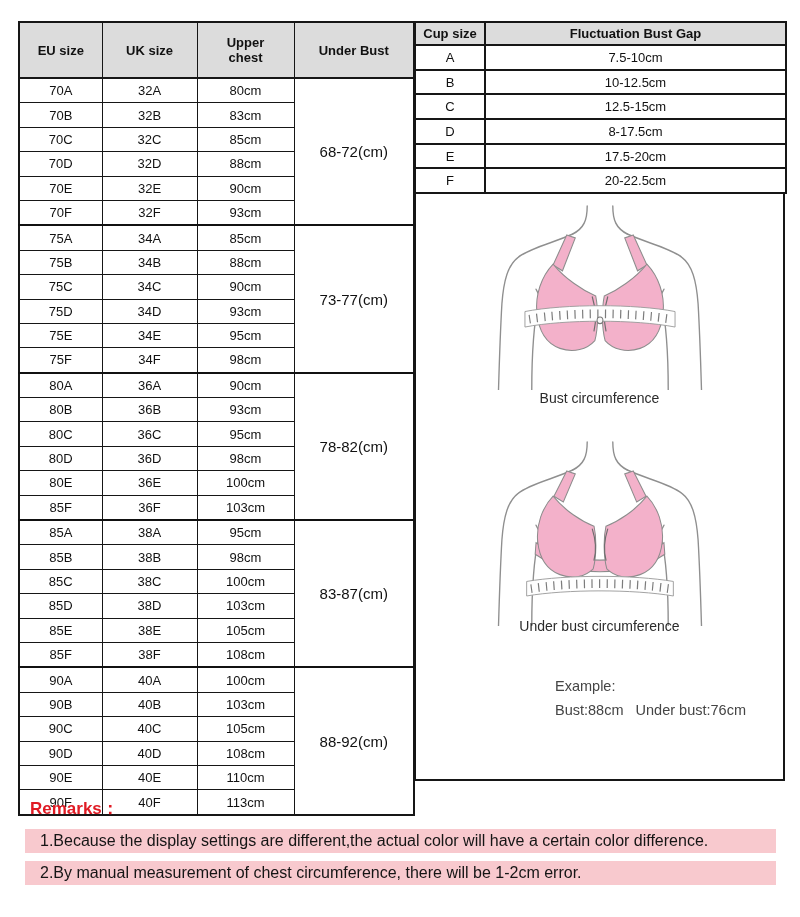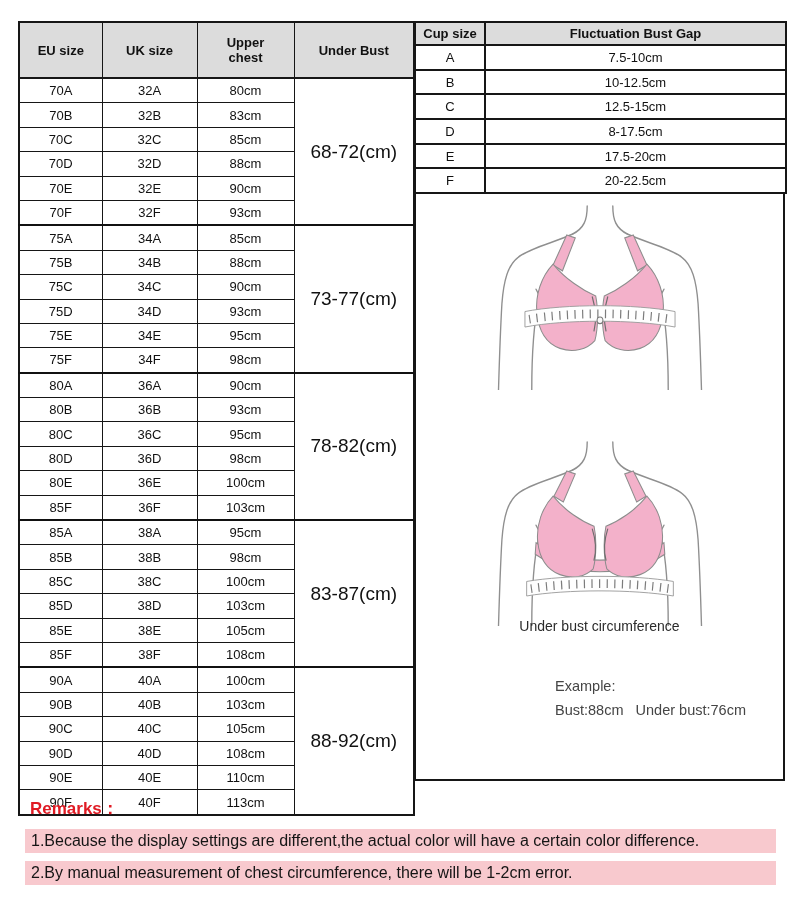--- a/index.html
+++ b/index.html
@@ -19,21 +19,21 @@
   .size-table th {
     background: #dcdcdc; font-weight: bold;
     border: 1px solid #161616; border-bottom: 2px solid #161616;
     height: 21px; text-align: center; padding: 12px; font-size: 13px;
   }
   .size-table td {
     border: 1px solid #161616; height: 23.4px;
     text-align: center; padding: 0;
   }
   .size-table tr.group-start td { border-top: 2px solid #111; }
-  .size-table td.merged { font-size: 19px; }
+  .size-table td.merged { font-size: 15px; }
   
   .right-col {
     position: absolute; left: 414px; top: 21px; bottom: 136px;
     width: 371px; display: flex; flex-direction: column;
   }
   .cup-table {
     border-collapse: collapse; table-layout: fixed; width: 371px;
     border: 2px solid #161616; font-size: 13px; flex: none;
   }
   .cup-table th {
@@ -62,21 +62,21 @@
   }
   .example div { white-space: pre; margin-left: 25px; }
   
   .remarks-title {
     position: absolute; left: 30px; top: 797px;
     color: #e01b24; font-weight: bold; font-size: 17px;
   }
   .remark-item {
     position: absolute; left: 25px; width: 751px; height: 24px;
     background: #f8c9ce; color: #151515;
-    font-size: 16px; line-height: 24px; padding-left: 6px;
+    font-size: 16px; line-height: 24px; padding-left: 15px;
     box-sizing: border-box; white-space: nowrap; overflow: hidden;
   }
   #remark-0 { top: 829px; }
   #remark-1 { top: 861px; }
 </style>
 </head>
 <body>
 
 <table class="size-table" id="size-table">
   <colgroup>
@@ -308,20 +308,21 @@
         <path d="M191 62 C205 75 212 94 210 112 C208 131 199 144 183 149 C167 154 151 150 142 141 C138 128 138 108 141 95 C157 89 177 77 191 62 Z"></path>
       </g>
       <g fill="none" stroke="#6e6e6e" stroke-width="1.4" stroke-linecap="round">
         <path d="M127 96 C131 108 132 120 129 131"></path>
         <path d="M145 96 C141 108 140 120 143 131"></path>
       </g>
       <path d="M48 111 C95 103 177 103 224 111 L224 127 C177 119 95 119 48 127 Z" fill="#fefefe" stroke="#9a9a9a" stroke-width="1"></path>
       <path d="M53 119 C97 111.5 175 111.5 219 119" fill="none" stroke="#5a5a5a" stroke-width="9" stroke-dasharray="1.4 7.5" opacity="0.8"></path>
       <circle cx="136" cy="120" r="3.4" fill="#f8f8f8" stroke="#777" stroke-width="1.2"></circle>
     </svg>
+    <div id="label1" class="fig-label">Bust circumference</div>
 
     <svg id="fig2" class="fig" width="232" height="186" viewBox="0 0 272 192" preserveAspectRatio="none">
       <g fill="none" stroke="#8f8f8f" stroke-width="1.6" stroke-linecap="round">
         <path d="M121 2 C121 17 117 25 104 31"></path>
         <path d="M151 2 C151 17 155 25 168 31"></path>
         <path d="M104 31 C82 40 54 45 40 55 C28 63 23 79 21 103 C19 133 18 162 17 192"></path>
         <path d="M168 31 C190 40 218 45 232 55 C244 63 249 79 251 103 C253 133 254 162 255 192"></path>
         <path d="M64 101 C58 125 56 160 56 192"></path>
         <path d="M208 101 C214 125 216 160 216 192"></path>
         <path d="M61 88 C66 98 74 106 83 110"></path>

